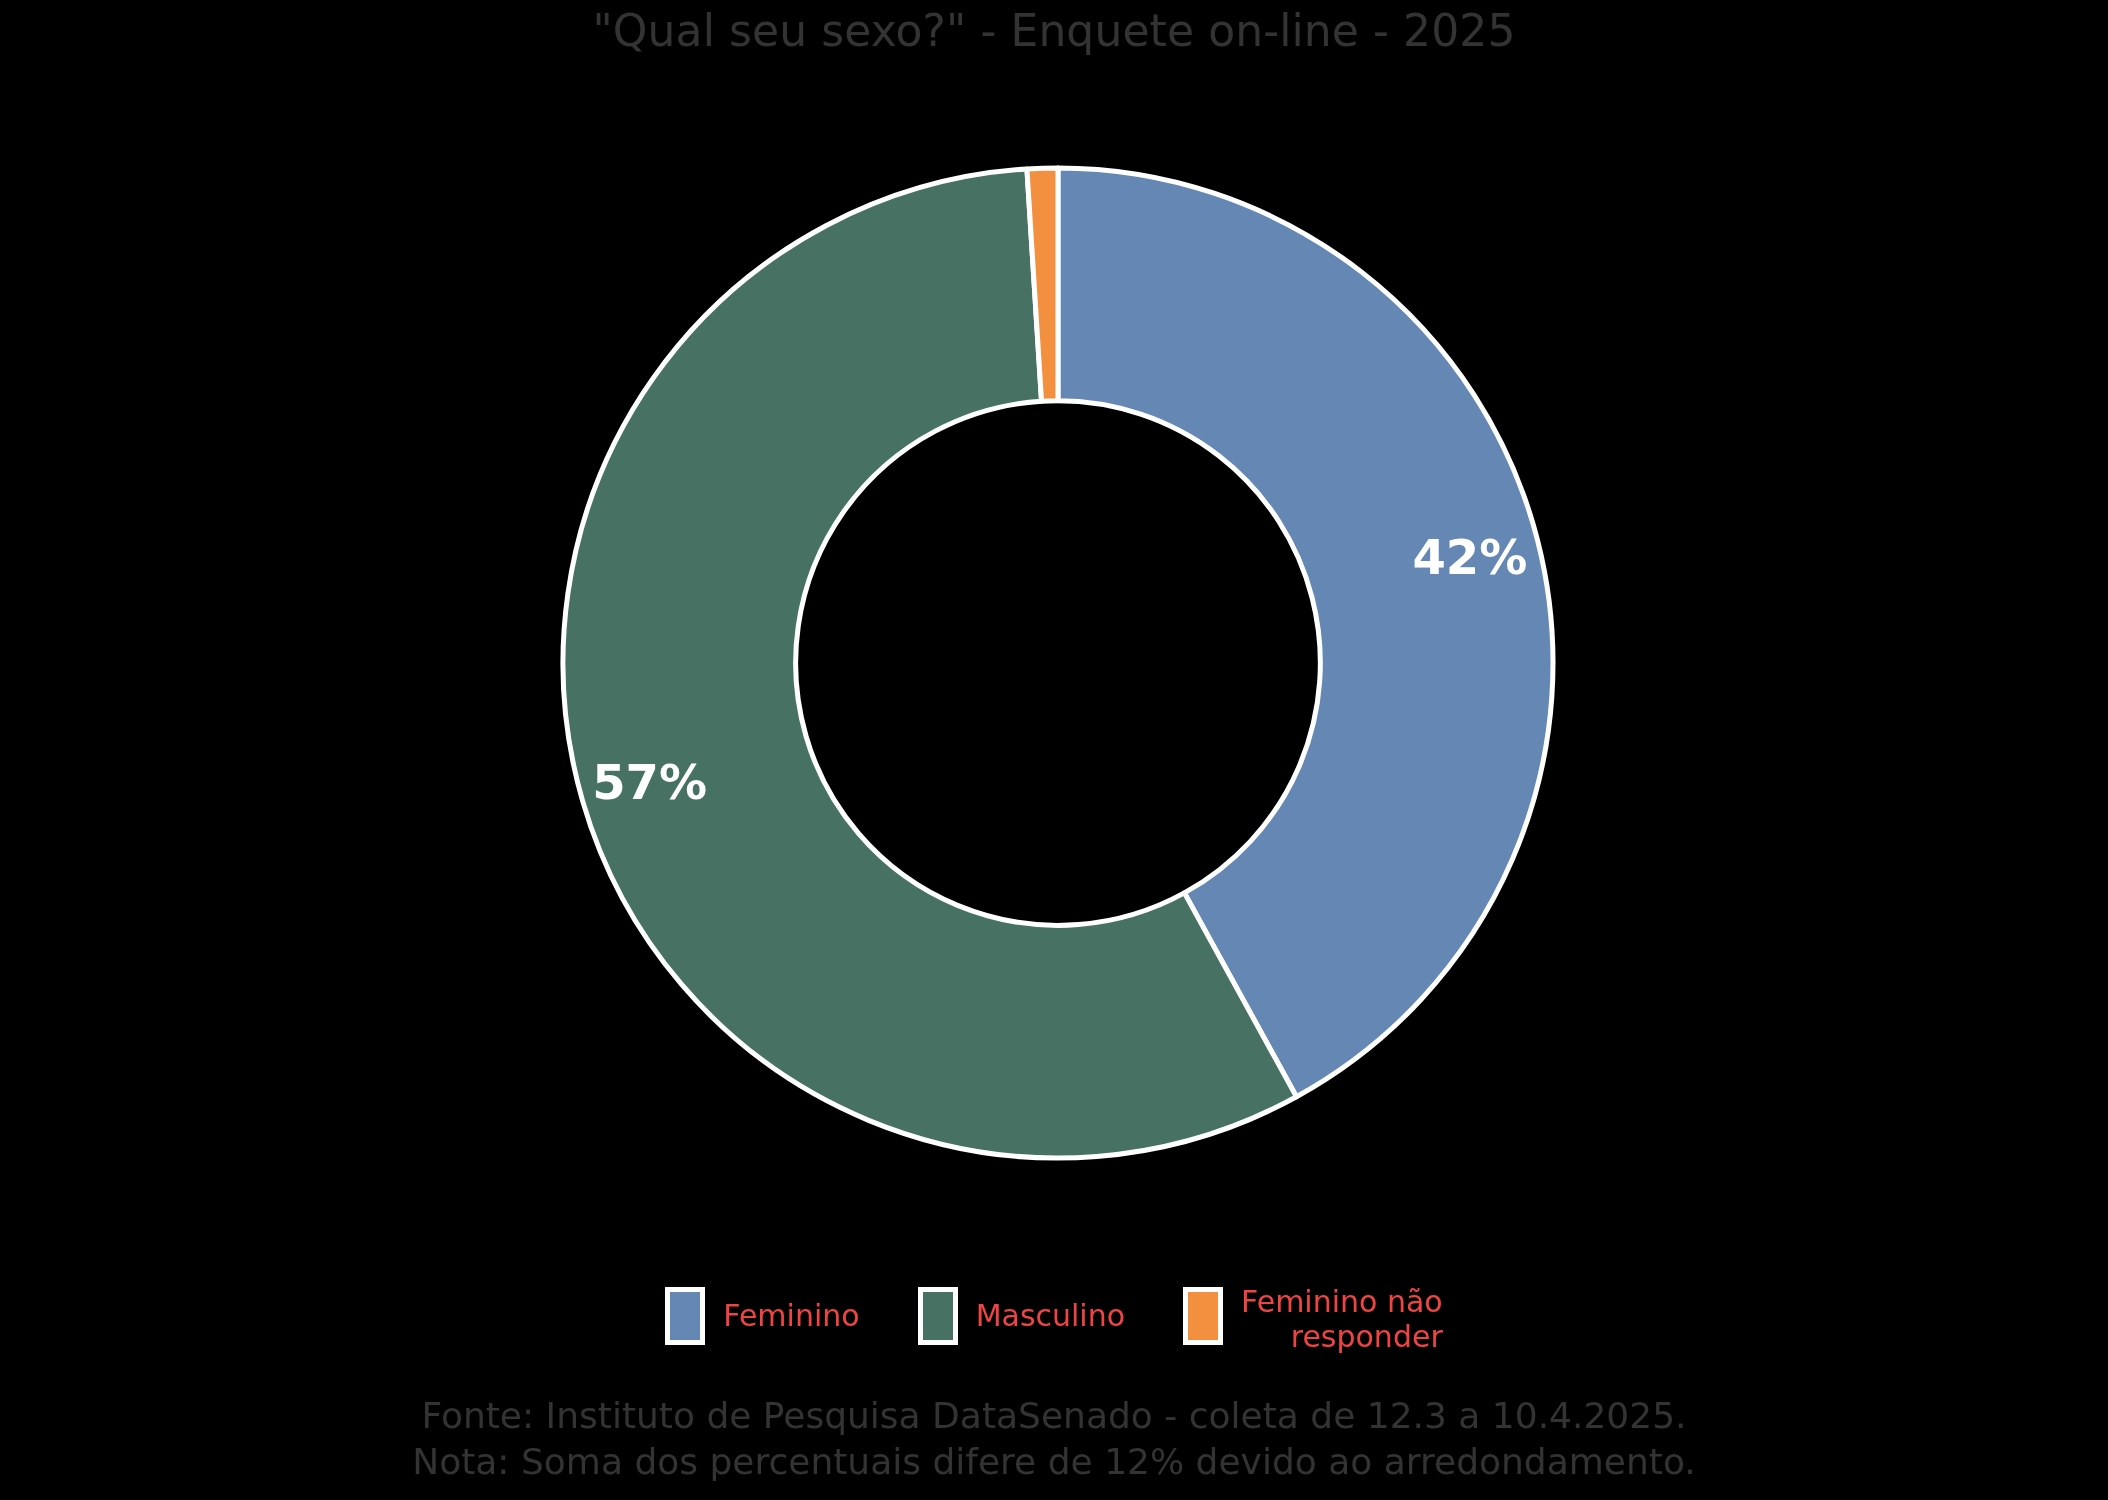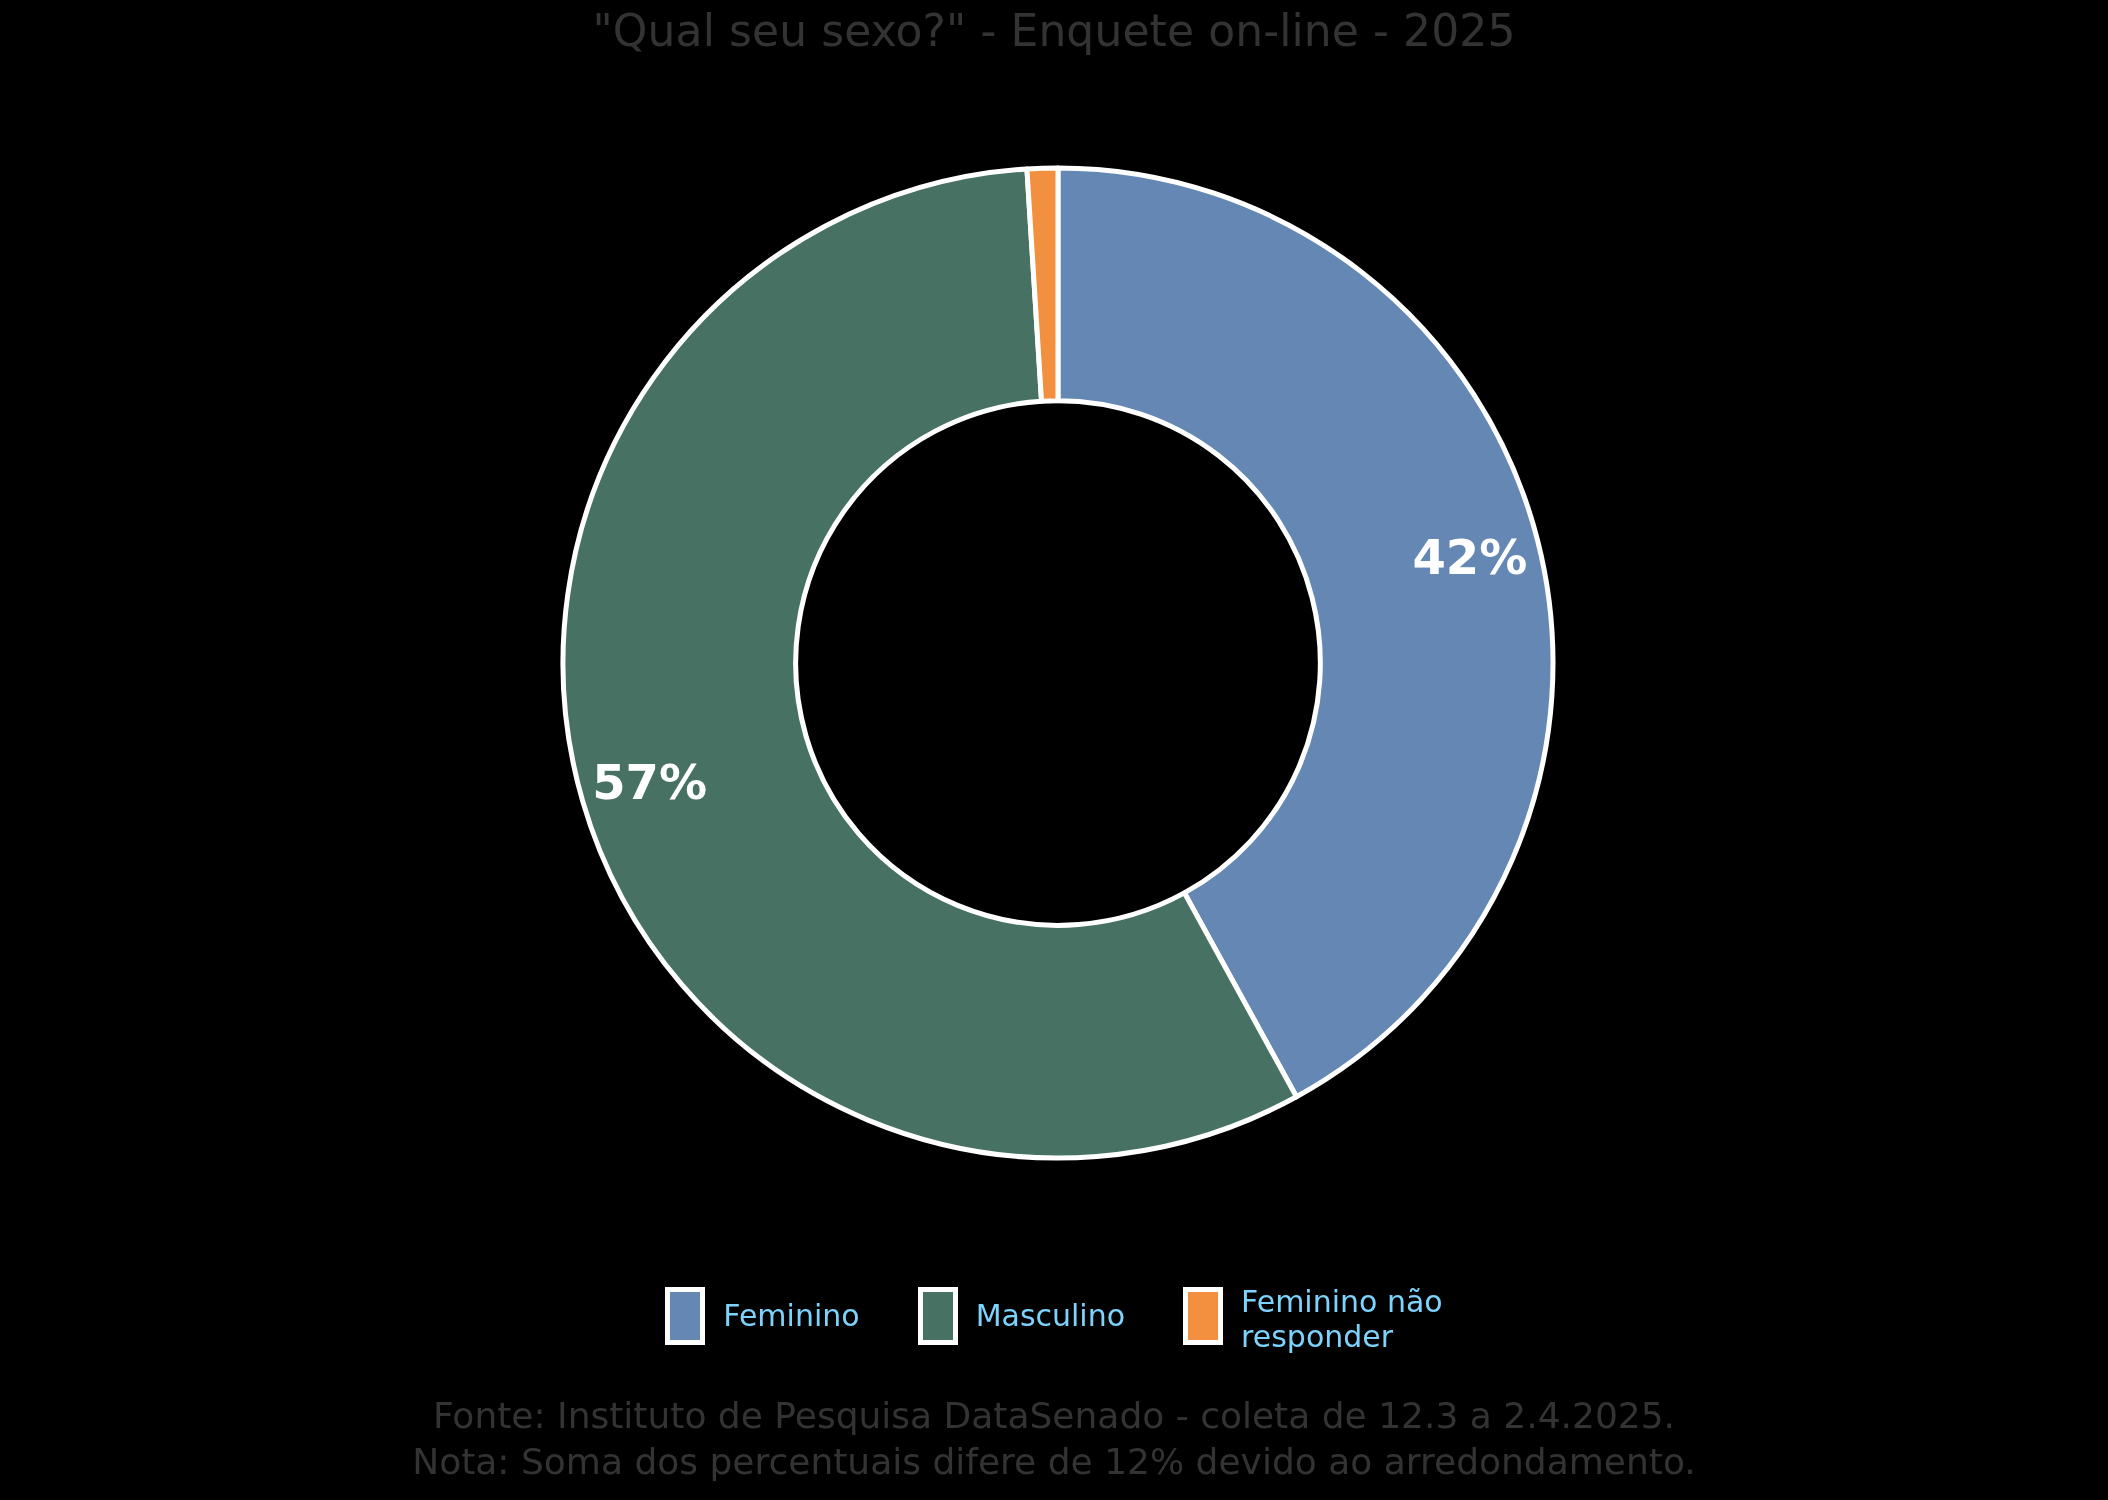--- a/index.html
+++ b/index.html
@@ -78,27 +78,28 @@
   }
   .legend-swatch {
     width: 40px;
     height: 58px;
     box-sizing: border-box;
     border: 5px solid #ffffff;
     flex: 0 0 auto;
     margin-top: 2px;
   }
   .legend-label {
-    color: #7dd3fc;
+    color: #ef4444;
     font-size: 30px;
     line-height: 1.15;
     font-weight: 400;
     white-space: pre-line;
     padding-top: 14px;
     max-width: 260px;
+    text-align: right;
   }
   .legend-label.multiline {
     padding-top: 0px;
   }
 
   
   .footer {
     position: absolute;
     left: 0;
     top: 1393px;
@@ -148,17 +149,17 @@
 
     <div class="legend-item">
       <span class="legend-swatch" style="background: rgb(243, 144, 63);"></span>
       <span class="legend-label multiline">Feminino não
 responder</span>
     </div>
 
   </div>
 
   <div class="footer">
-    <span class="footer-line">Fonte: Instituto de Pesquisa DataSenado - coleta de 12.3 a 2.4.2025.</span>
+    <span class="footer-line">Fonte: Instituto de Pesquisa DataSenado - coleta de 12.3 a 10.4.2025.</span>
     <span class="footer-line">Nota: Soma dos percentuais difere de 12% devido ao arredondamento.</span>
   </div>
 
 </div>
 
 </body></html>

